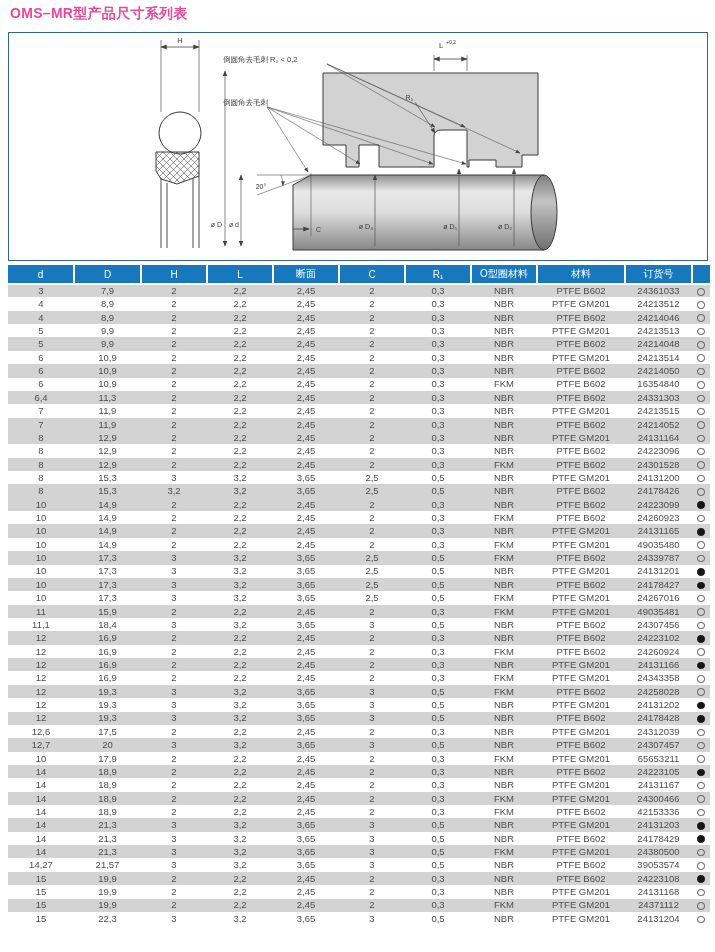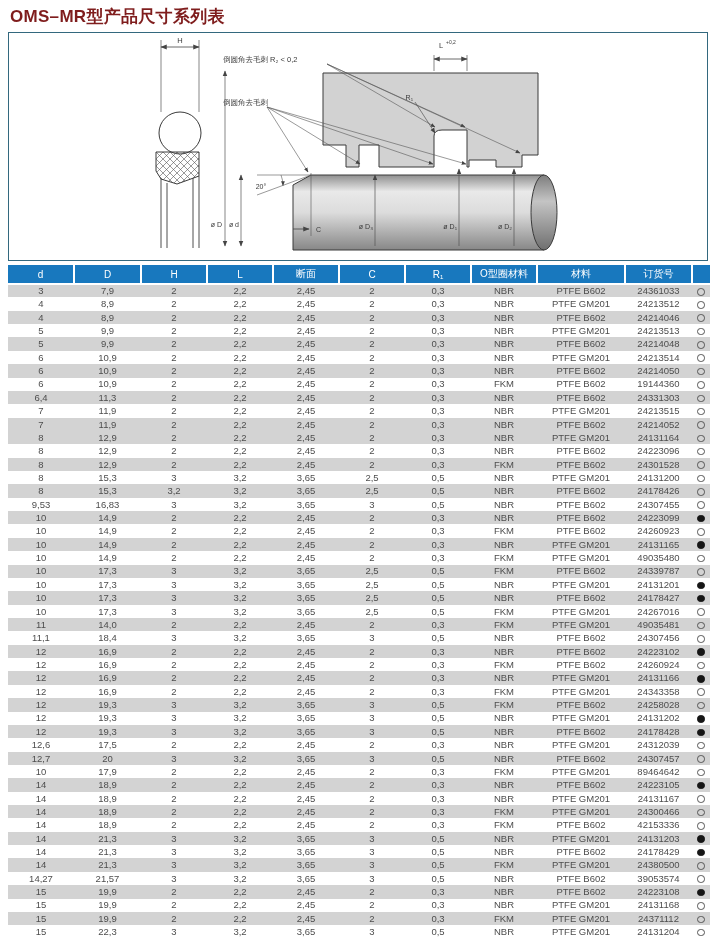--- a/index.html
+++ b/index.html
@@ -2,21 +2,21 @@
 <html><head>
 <meta charset="utf-8">
 <style>
   html,body{margin:0;padding:0;}
   body{
     width:715px;height:952px;position:relative;overflow:hidden;
     background:#ffffff;font-family:"Liberation Sans",sans-serif;
   }
   .page-title{
     position:absolute;left:10px;top:5px;
-    font-size:17px;font-weight:bold;color:#7f1d1d;letter-spacing:.3px;
+    font-size:14px;font-weight:bold;color:#ec4899;letter-spacing:.3px;
   }
   .diagram-box{
     position:absolute;left:8px;top:32px;width:700px;height:229px;
     border:1px solid #33687e;background:#fff;box-sizing:border-box;
   }
   .diagram-box svg{display:block;}
   svg text{fill:#3a3a3a;font-family:"Liberation Sans",sans-serif;}
   table.product-table{
     position:absolute;left:8px;top:265px;width:702px;
     border-collapse:collapse;table-layout:fixed;
@@ -261,21 +261,21 @@
       <tr>
         <td>6</td>
         <td>10,9</td>
         <td>2</td>
         <td>2,2</td>
         <td>2,45</td>
         <td>2</td>
         <td>0,3</td>
         <td>FKM</td>
         <td>PTFE B602</td>
-        <td>19144360</td>
+        <td>16354840</td>
         <td><span class="mark"></span></td>
       </tr>
       <tr class="alt">
         <td>6,4</td>
         <td>11,3</td>
         <td>2</td>
         <td>2,2</td>
         <td>2,45</td>
         <td>2</td>
         <td>0,3</td>
@@ -368,33 +368,20 @@
         <td>3,2</td>
         <td>3,2</td>
         <td>3,65</td>
         <td>2,5</td>
         <td>0,5</td>
         <td>NBR</td>
         <td>PTFE B602</td>
         <td>24178426</td>
         <td><span class="mark"></span></td>
       </tr>
-      <tr>
-        <td>9,53</td>
-        <td>16,83</td>
-        <td>3</td>
-        <td>3,2</td>
-        <td>3,65</td>
-        <td>3</td>
-        <td>0,5</td>
-        <td>NBR</td>
-        <td>PTFE B602</td>
-        <td>24307455</td>
-        <td><span class="mark"></span></td>
-      </tr>
       <tr class="alt">
         <td>10</td>
         <td>14,9</td>
         <td>2</td>
         <td>2,2</td>
         <td>2,45</td>
         <td>2</td>
         <td>0,3</td>
         <td>NBR</td>
         <td>PTFE B602</td>
@@ -487,21 +474,21 @@
         <td>3,65</td>
         <td>2,5</td>
         <td>0,5</td>
         <td>FKM</td>
         <td>PTFE GM201</td>
         <td>24267016</td>
         <td><span class="mark"></span></td>
       </tr>
       <tr class="alt">
         <td>11</td>
-        <td>14,0</td>
+        <td>15,9</td>
         <td>2</td>
         <td>2,2</td>
         <td>2,45</td>
         <td>2</td>
         <td>0,3</td>
         <td>FKM</td>
         <td>PTFE GM201</td>
         <td>49035481</td>
         <td><span class="mark"></span></td>
       </tr>
@@ -638,21 +625,21 @@
       <tr>
         <td>10</td>
         <td>17,9</td>
         <td>2</td>
         <td>2,2</td>
         <td>2,45</td>
         <td>2</td>
         <td>0,3</td>
         <td>FKM</td>
         <td>PTFE GM201</td>
-        <td>89464642</td>
+        <td>65653211</td>
         <td><span class="mark"></span></td>
       </tr>
       <tr class="alt">
         <td>14</td>
         <td>18,9</td>
         <td>2</td>
         <td>2,2</td>
         <td>2,45</td>
         <td>2</td>
         <td>0,3</td>

